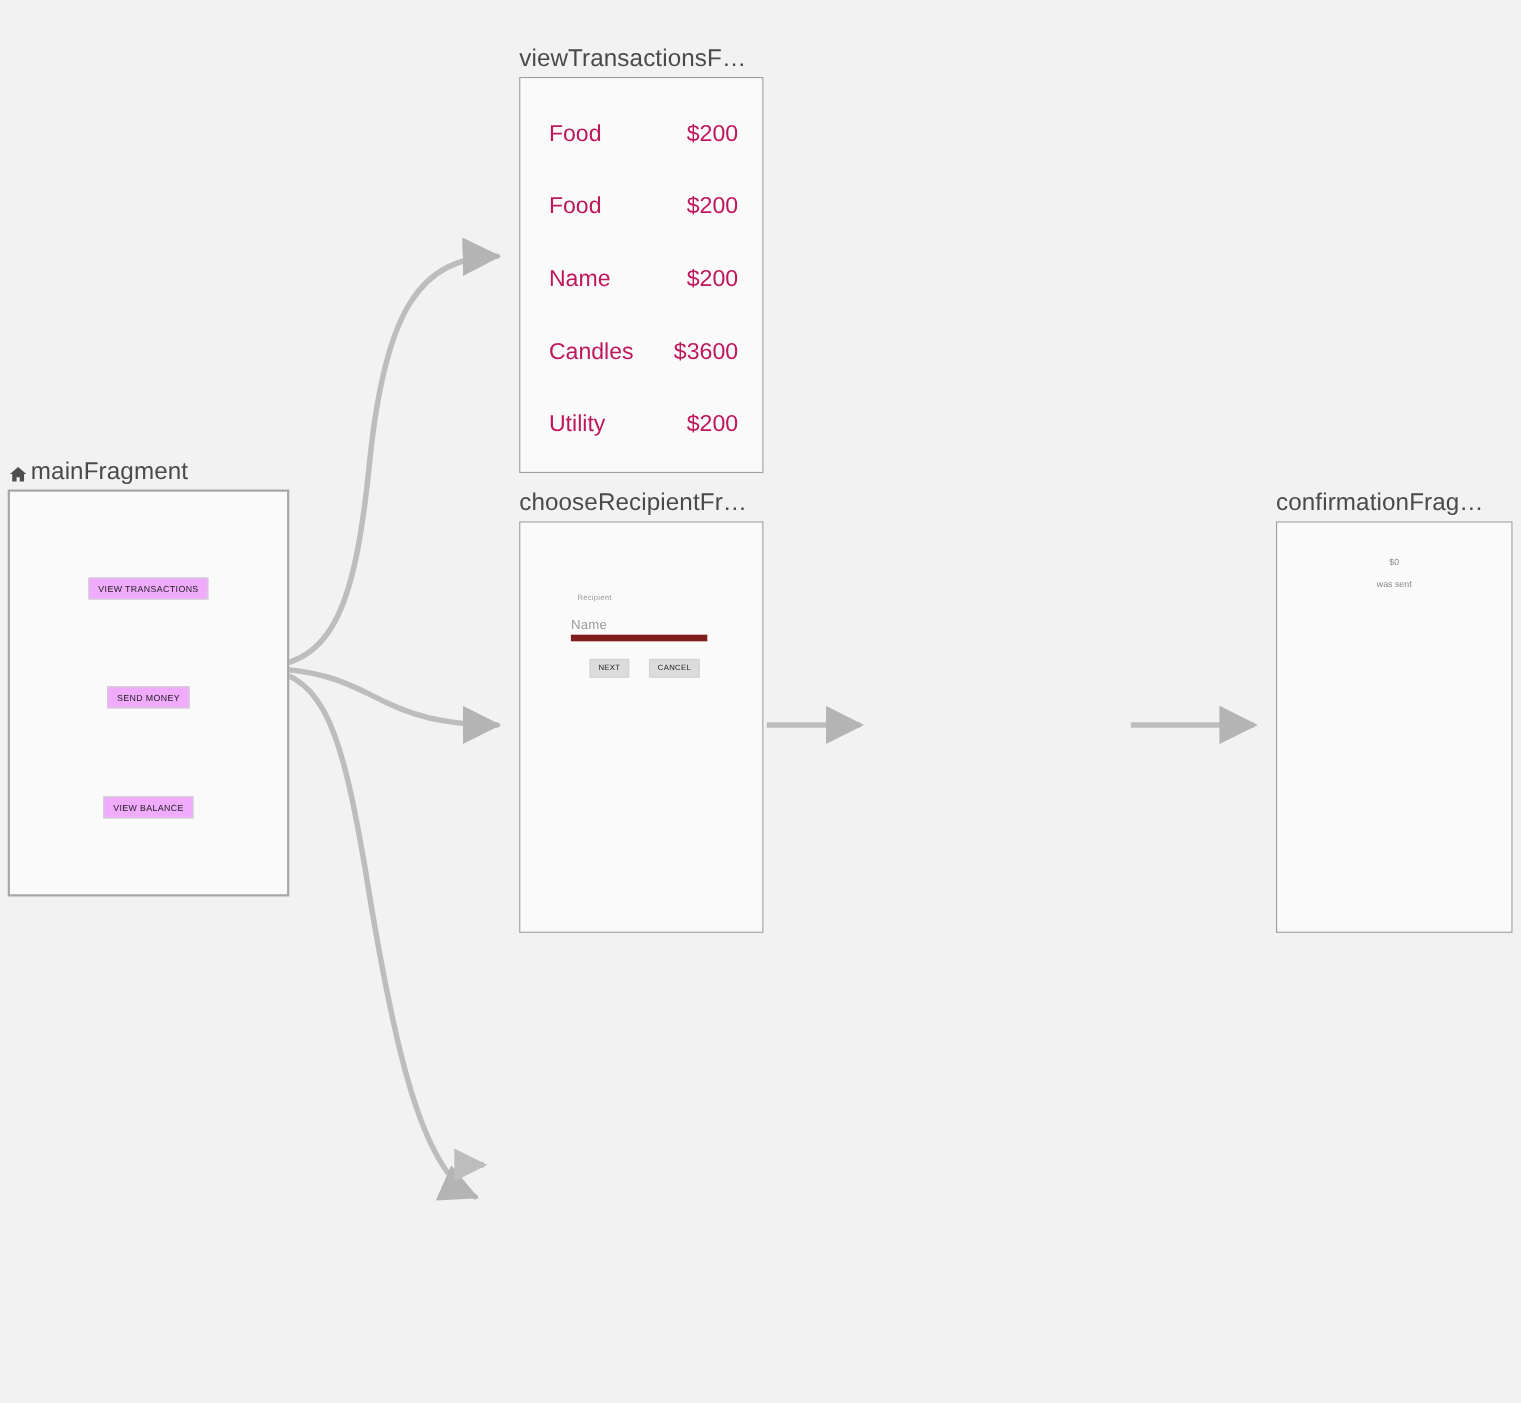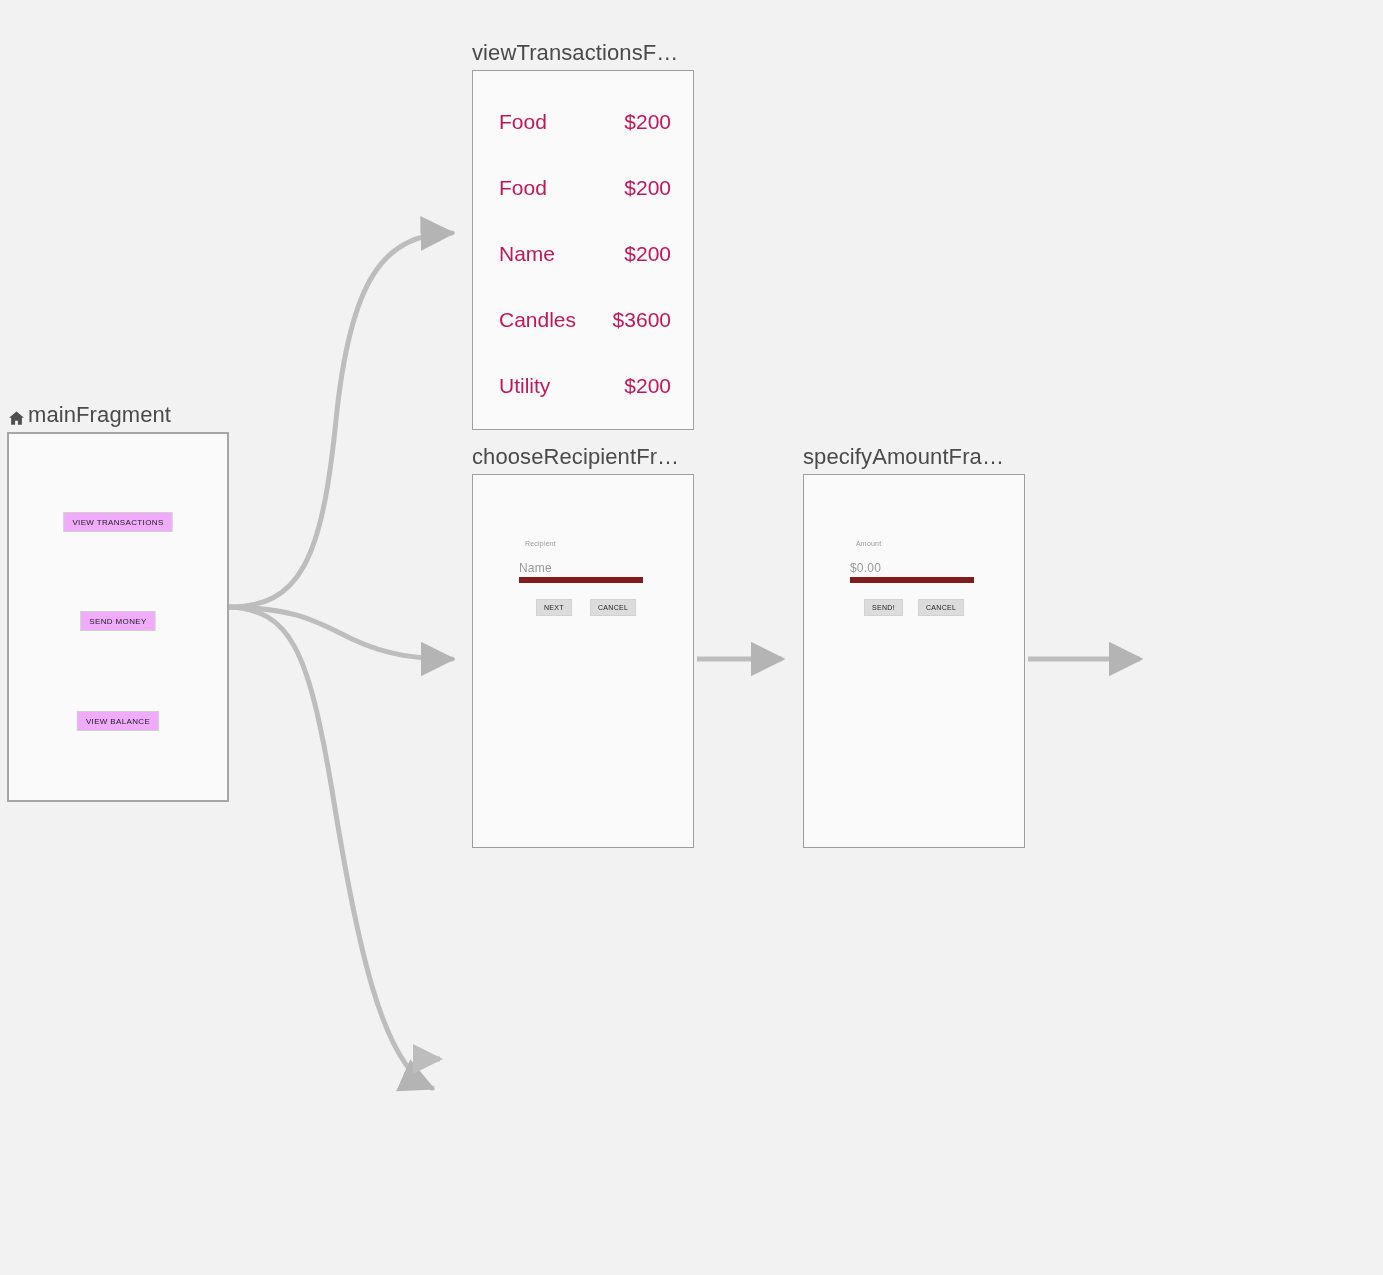--- a/index.html
+++ b/index.html
@@ -180,21 +180,21 @@
 
     <path d="M 229 607 C 290 610 308 648 332 790 C 356 940 382 1066 432 1088" fill="none" stroke="#bdbdbd" stroke-width="5" stroke-linecap="round" marker-end="url(#ah)"></path>
 
     <path d="M 422 1059 L 440 1059" fill="none" stroke="#bdbdbd" stroke-width="5" stroke-linecap="butt" marker-end="url(#ah2)"></path>
 
     <path d="M 697 659 L 782 659" fill="none" stroke="#bdbdbd" stroke-width="5" stroke-linecap="butt" marker-end="url(#ah)"></path>
 
     <path d="M 1028 659 L 1140 659" fill="none" stroke="#bdbdbd" stroke-width="5" stroke-linecap="butt" marker-end="url(#ah)"></path>
   </svg>
 
-  <div class="node start" style="left:7px; top:432px; width:222px; height:370px;">
+  <div class="node start" style="left:7px; top:445px; width:256px; height:370px;">
     <div class="node-label">
       <span class="home-icon">
         <svg viewBox="0 0 24 24" width="19" height="19" aria-hidden="true">
           <path d="M12 3.2 L2.6 11.2 h2.6 V20 h5.0 v-5.1 h3.6 V20 h5.0 v-8.8 h2.6 Z" fill="#4f4f4f"></path>
         </svg>
       </span>
       <span>mainFragment</span>
     </div>
     <div class="node-frame">
       <div class="mdbtn" style="top:78px;">VIEW TRANSACTIONS</div>
@@ -236,27 +236,25 @@
       <span>chooseRecipientFr…</span>
     </div>
     <div class="node-frame">
       <div class="form-label" style="left:52px; top:65px;">Recipient</div>
       <div class="form-input" style="left:46px; top:88px; width:124px;">Name</div>
       <div class="form-btn" style="left:63px; top:124px;">NEXT</div>
       <div class="form-btn" style="left:117px; top:124px;">CANCEL</div>
     </div>
   </div>
 
-  <div class="node" style="left:803px; top:474px; width:222px; height:374px;">
-    <div class="node-label">
-      <span>specifyAmountFra…</span>
-    </div>
-    <div class="node-frame">
-      <div class="form-label" style="left:52px; top:65px;">Amount</div>
-      <div class="form-input" style="left:46px; top:88px; width:124px;">$0.00</div>
-      <div class="form-btn" style="left:60px; top:124px;">SEND!</div>
-      <div class="form-btn" style="left:114px; top:124px;">CANCEL</div>
-    </div>
-  </div>
-
+
+  <div class="node" style="left:1160px; top:474px; width:215px; height:374px;">
+    <div class="node-label">
+      <span>confirmationFrag…</span>
+    </div>
+    <div class="node-frame">
+      <div class="conf-amount" style="top:32px;">$0</div>
+      <div class="conf-sub" style="top:52px;">was sent</div>
+    </div>
+  </div>
 
 
 </div>
 
 </body></html>

